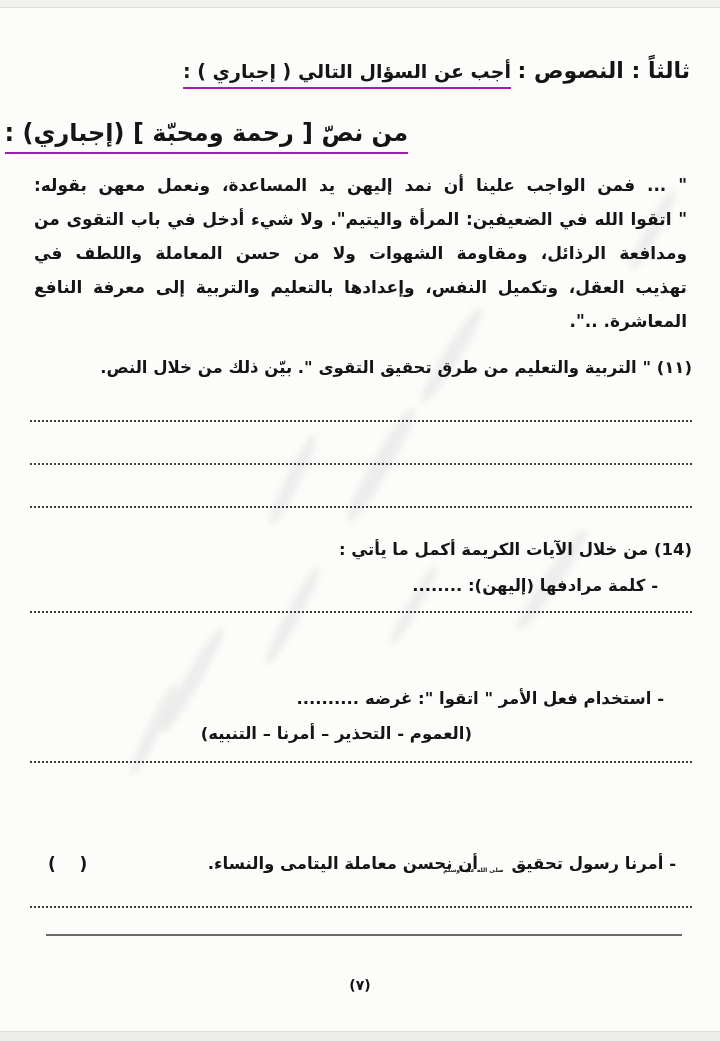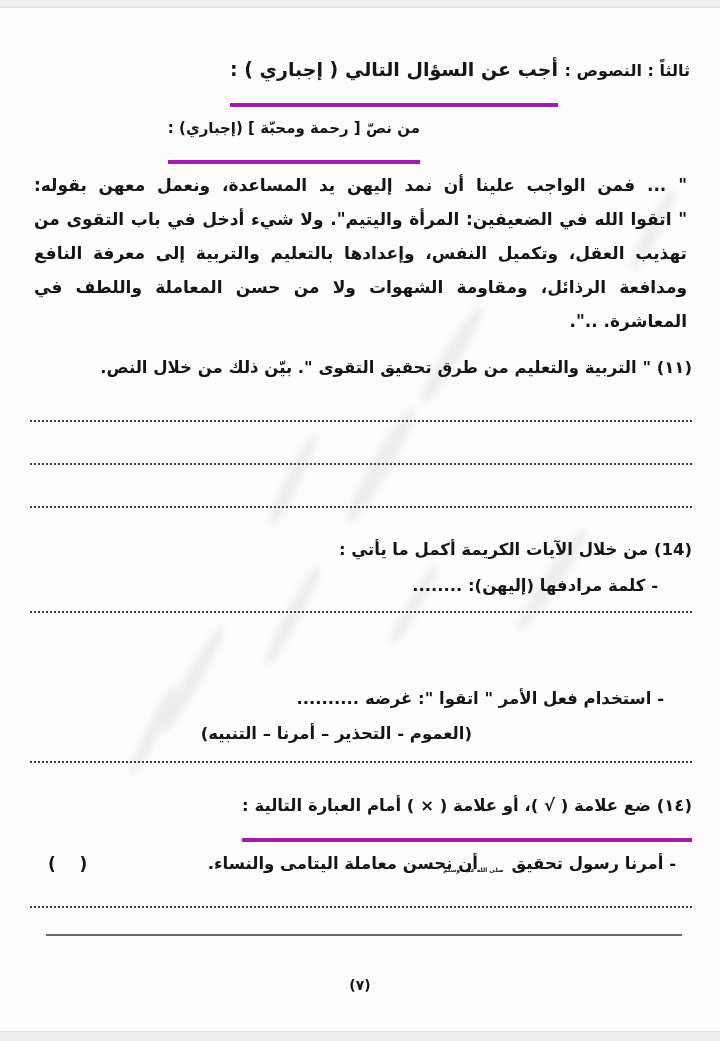--- a/index.html
+++ b/index.html
@@ -11,25 +11,25 @@
     overflow:hidden;
     font-family:"DejaVu Sans", sans-serif;
     font-weight:bold;
     color:#151515;
     direction:rtl;
   }
   .edge-top{position:absolute;top:0;left:0;right:0;height:7px;background:#f0f0ef;border-bottom:1px solid #dedede;}
   .edge-bottom{position:absolute;bottom:0;left:0;right:0;height:9px;background:#ededec;border-top:1px solid #e0e0e0;}
 
   .abs{position:absolute;}
-  .u{border-bottom:4px solid #a21caf;padding-bottom:23px;}
+  .u{border-bottom:2px solid #a21caf;padding-bottom:5px;}
 
   .header1{top:58px;right:30px;left:20px;text-align:right;font-size:19px;white-space:nowrap;}
-  .section-title{font-size:16px;letter-spacing:0;}
-  .header2{top:119px;right:300px;font-size:15px;white-space:nowrap;}
+  .section-title{font-size:22px;letter-spacing:0;}
+  .header2{top:119px;right:312px;font-size:24px;white-space:nowrap;}
 
   .passage{top:168px;right:33px;left:34px;font-size:17px;line-height:34px;text-align:justify;}
   .p-line{text-align:justify;text-align-last:justify;}
   .p-line.last{text-align-last:right;}
 
   .q{font-size:16.5px;white-space:nowrap;text-align:right;}
   .q11{top:358px;right:28px;left:20px;}
   .dotl{left:30px;right:28px;height:0;border-bottom:2px dotted #3d3d3d;}
   .d1{top:420px;} .d2{top:463px;} .d3{top:506px;}
   .q12h{top:540px;right:28px;}
@@ -75,39 +75,38 @@
   <div class="abs header1">
     <span class="section-title">ثالثاً : النصوص :</span>
     <span class="u">أجب عن السؤال التالي ( إجباري ) :</span>
   </div>
 
   <div class="abs header2 u">من نصّ [ رحمة ومحبّة ] (إجباري) :</div>
 
   <div class="abs passage">
     <div class="p-line">" ... فمن الواجب علينا أن نمد إليهن يد المساعدة، ونعمل معهن بقوله:</div>
     <div class="p-line">" اتقوا الله في الضعيفين: المرأة واليتيم". ولا شيء أدخل في باب التقوى من</div>
+    <div class="p-line">ومدافعة الرذائل، ومقاومة الشهوات ولا من حسن المعاملة واللطف في</div>
     <div class="p-line">تهذيب العقل، وتكميل النفس، وإعدادها بالتعليم والتربية إلى معرفة النافع</div>
-    <div class="p-line">ومدافعة الرذائل، ومقاومة الشهوات ولا من حسن المعاملة واللطف في</div>
     <div class="p-line last">المعاشرة. ..".</div>
   </div>
 
   <div class="abs q q11">(١١) " التربية والتعليم من طرق تحقيق التقوى ". بيّن ذلك من خلال النص.</div>
   <div class="abs dotl d1"></div>
   <div class="abs dotl d2"></div>
   <div class="abs dotl d3"></div>
 
   <div class="abs q q12h">(14) من خلال الآيات الكريمة أكمل ما يأتي :</div>
   <div class="abs q q12i">- كلمة مرادفها (إليهن): ........</div>
   <div class="abs dotl d4"></div>
 
   <div class="abs q q13i">- استخدام فعل الأمر " اتقوا ": غرضه ..........</div>
   <div class="abs q q13c">(العموم - التحذير – أمرنا – التنبيه)</div>
   <div class="abs dotl d5"></div>
 
-  <div class="abs q q14h u">(١٤) ضع علامة ( √ )، أو علامة ( × ) أمام العبارة التالية :</div>
   <div class="abs q q14row">
     <span>- أمرنا رسول تحقيق</span>
     <span class="honorific">صلى الله عليه وسلم</span>
     <span>أن نحسن معاملة اليتامى والنساء.</span>
     <span class="answer-slot">(&nbsp;&nbsp;&nbsp;&nbsp;)</span>
   </div>
   <div class="abs dotl d6"></div>
 
   <div class="abs solid-rule"></div>
   <div class="abs page-number">(٧)</div>

